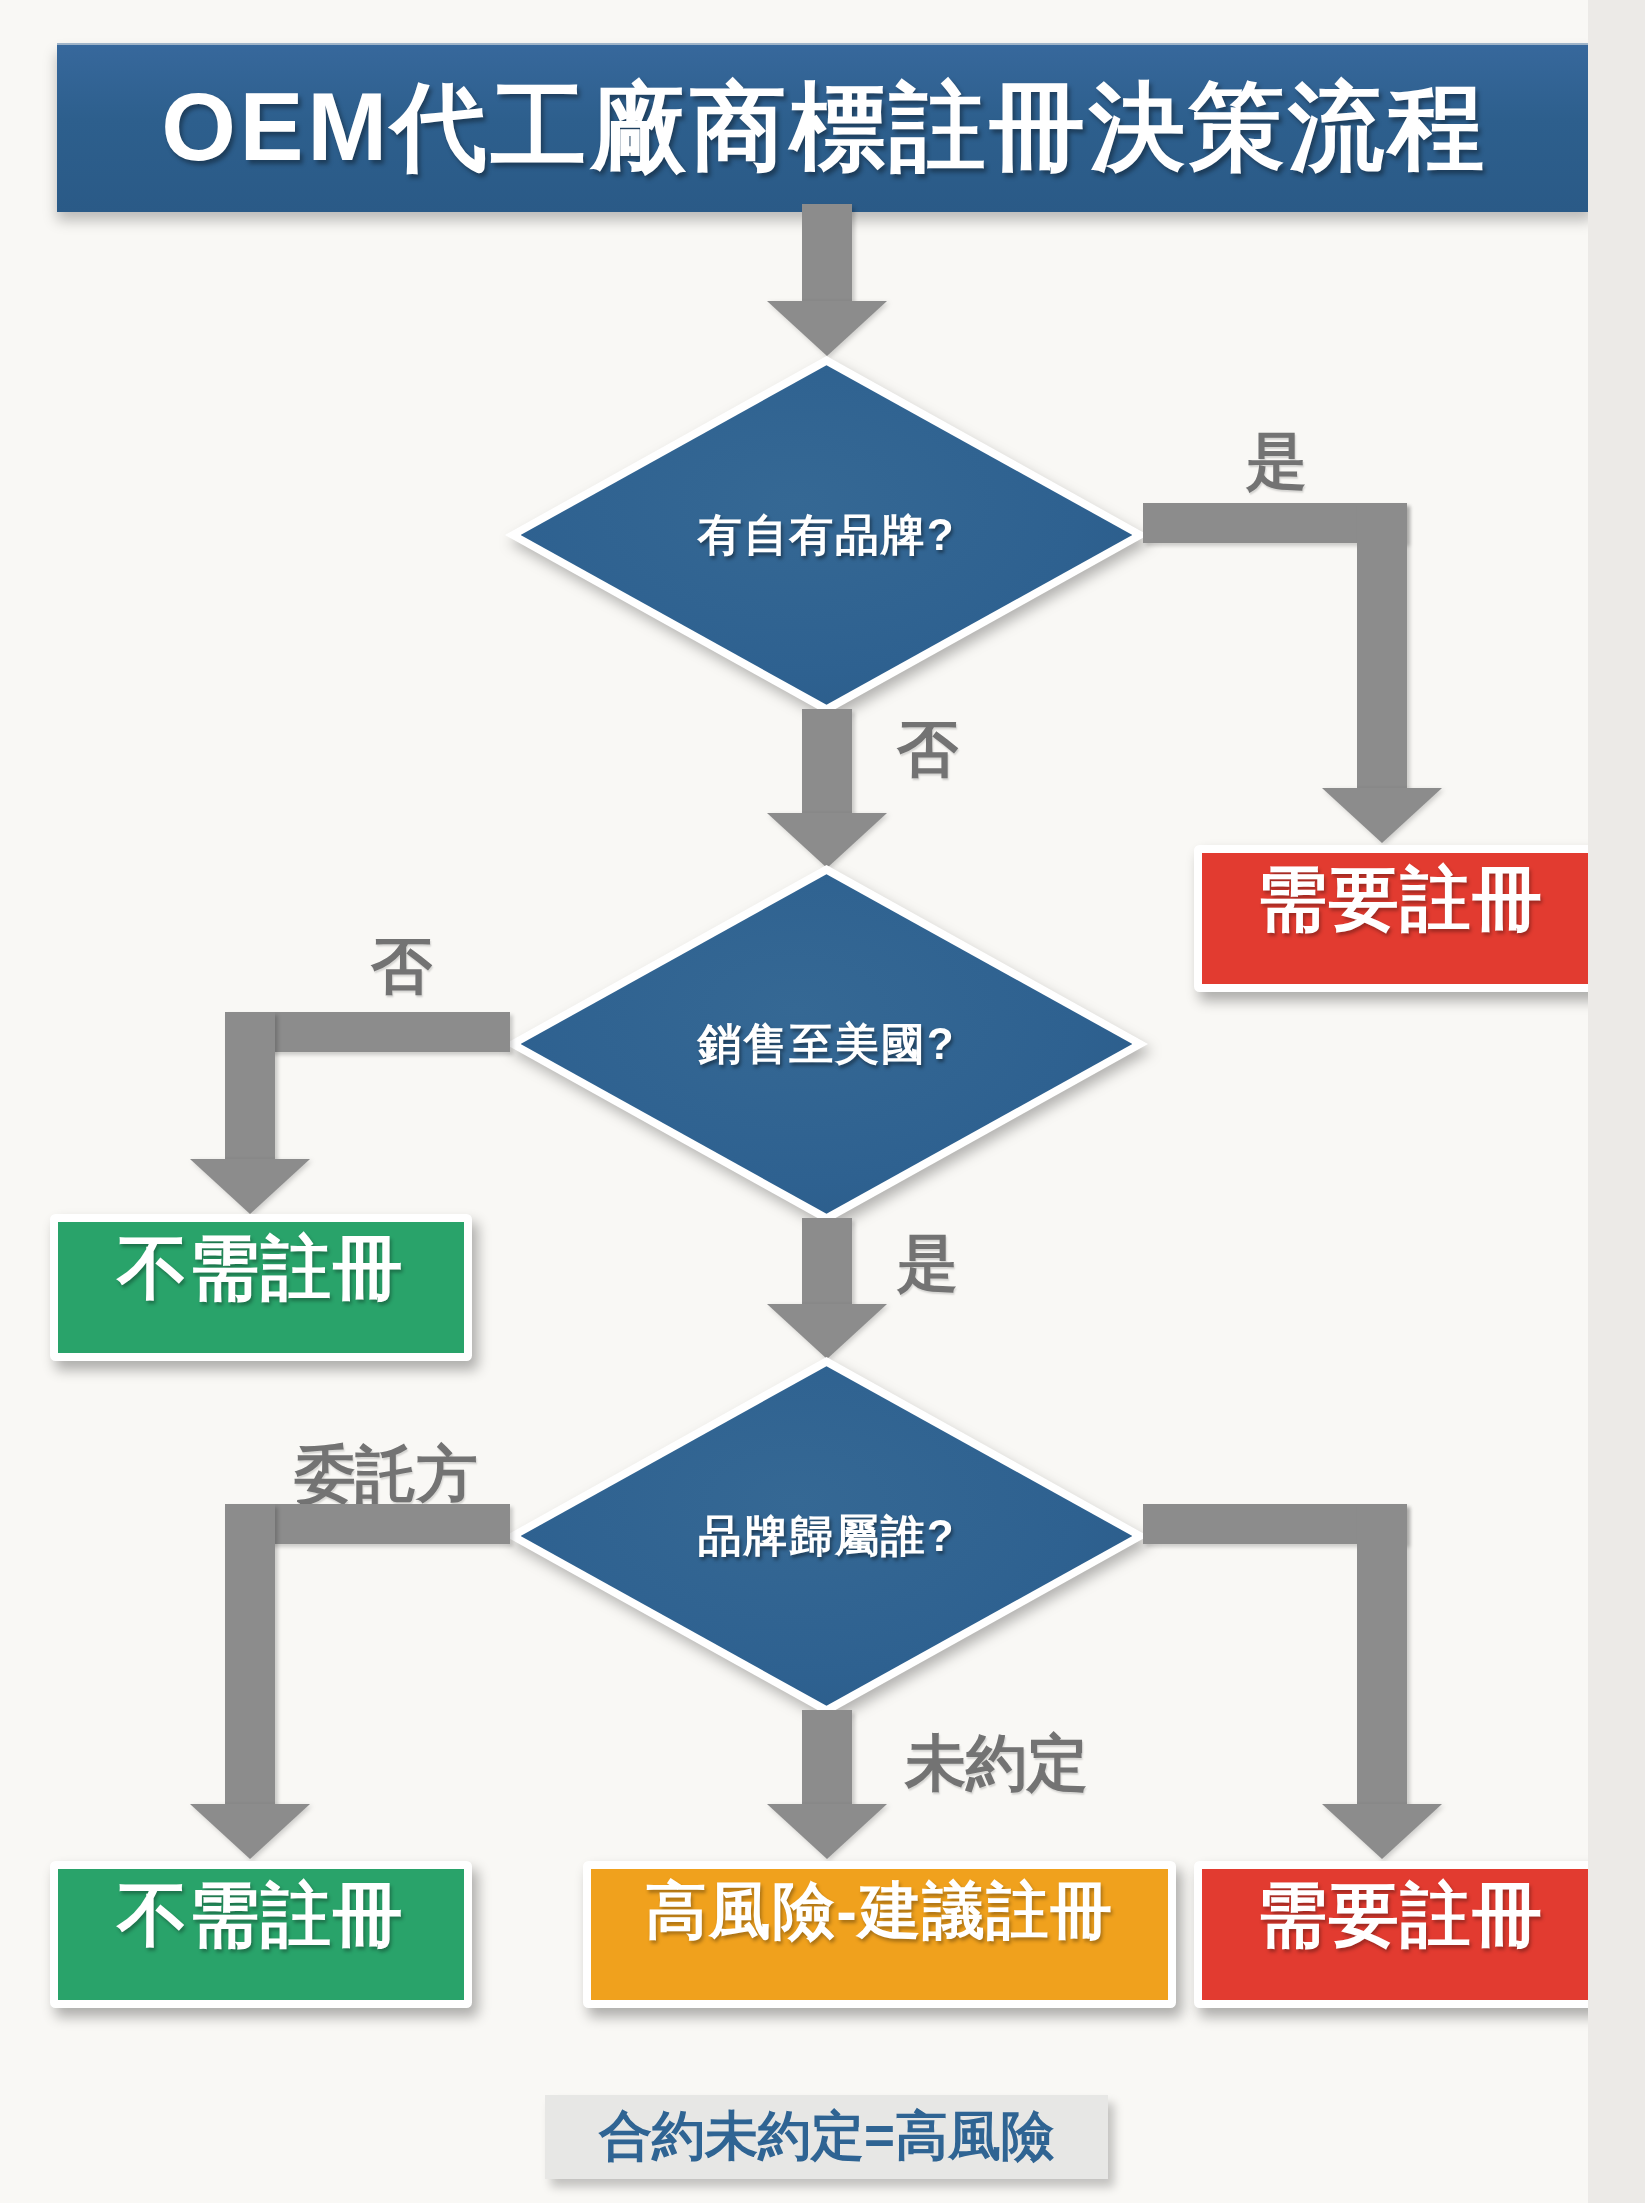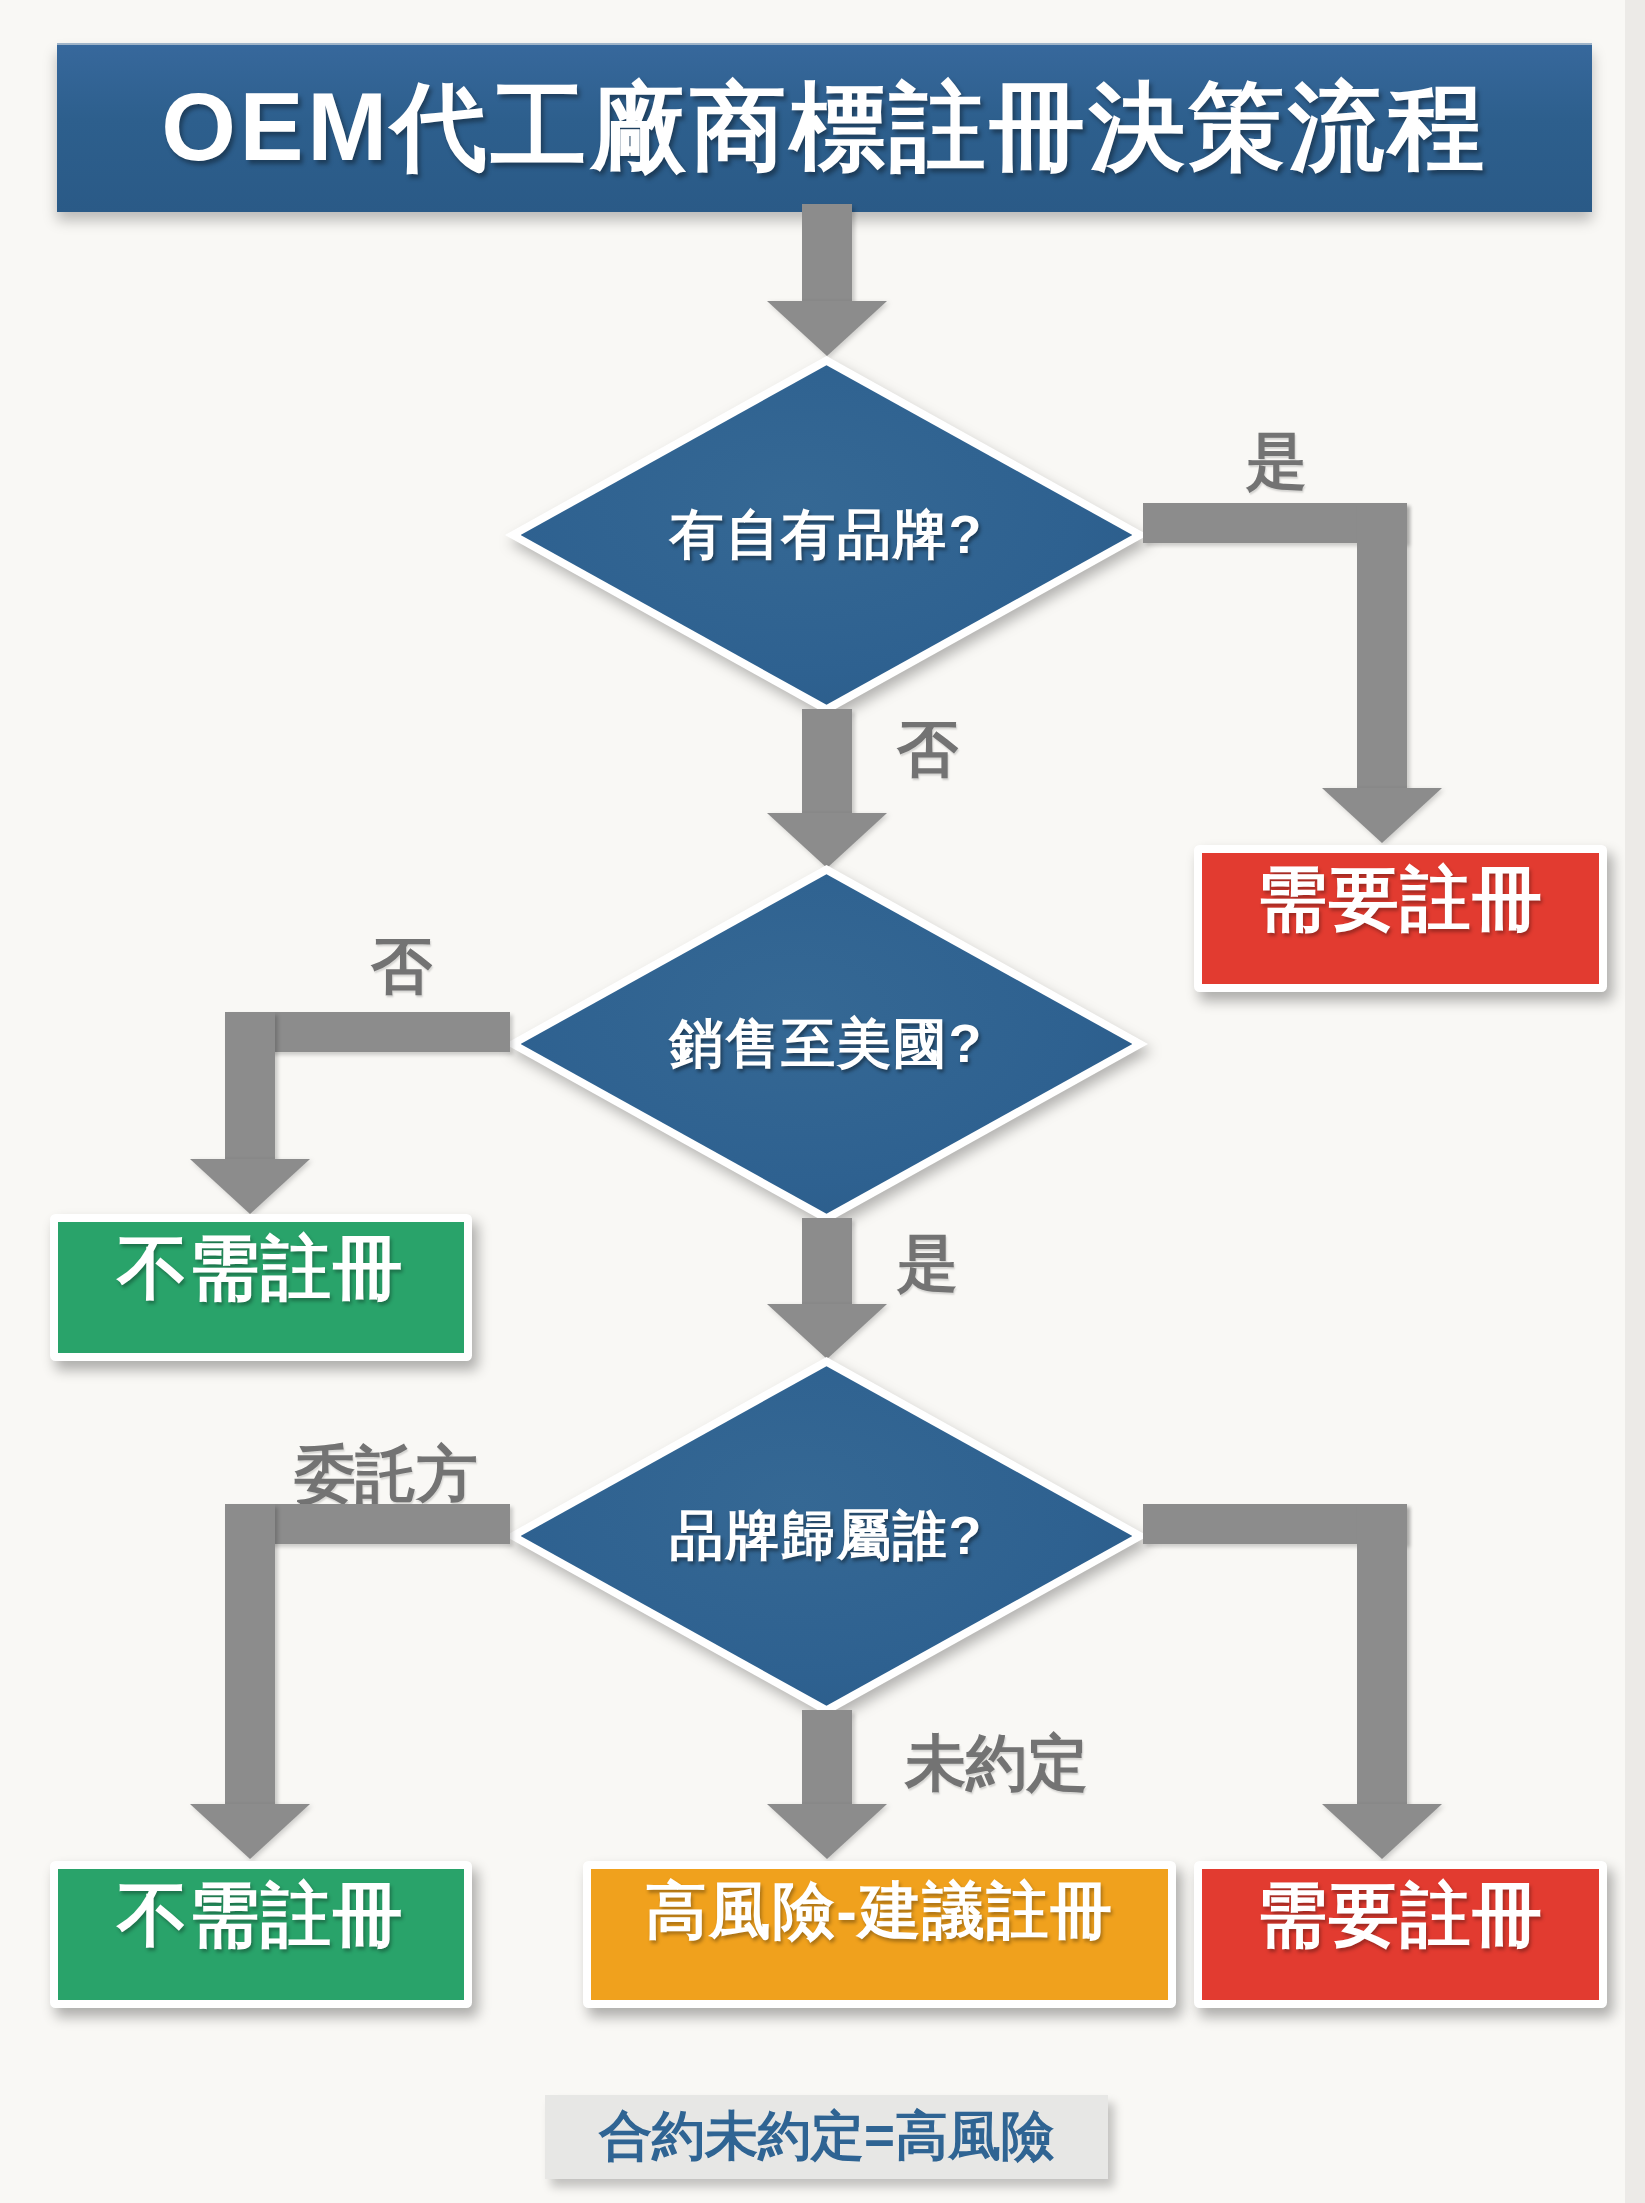--- a/index.html
+++ b/index.html
@@ -1,41 +1,40 @@
 <!DOCTYPE html>
 <html style="--bg: #f9f8f5; --banner-blue: #2d5f8d; --diamond-blue: #2e6190; --arrow-gray: #8c8c8c; --label-gray: #737373; --red: #e23b30; --green: #29a36a; --orange: #f0a11d; --note-bg: #e7e7e5; --note-text: #2f6493;font-size:14.7px"><head>
 <meta charset="utf-8">
 <style>
   html,body{margin:0;padding:0;background:#eceae7;}
   .canvas{
     position:relative;width:1588px;height:2204px;overflow:hidden;
     background:var(--bg,#f9f8f5);
     font-family:"Liberation Sans","DejaVu Sans",sans-serif;
-    padding-left:37px;
   }
   
   .banner{
     position:absolute;left:57px;top:43px;width:1535px;height:167px;
     background:linear-gradient(180deg,#37689c 0%,var(--banner-blue,#2d5f8d) 45%,#2a5a87 100%);
     display:flex;align-items:center;justify-content:center;
     box-shadow:0 9.2px 13px rgba(0,0,0,0.25);
     border-top:2.8px solid rgba(255,255,255,0.55);
   }
   .banner span{
     color:#fff;font-size:96px;font-weight:bold;letter-spacing:3.7px;
     text-shadow:2.8px 3.7px 4.6px rgba(0,0,0,0.35);white-space:nowrap;
   }
   
   .diamond{position:absolute;width:643px;height:358px;filter:drop-shadow(4.6px 7.3px 6.4px rgba(0,0,0,0.28));}
   .d-border,.d-fill{clip-path:polygon(50% 0,100% 50%,50% 100%,0 50%);}
   .d-border{position:absolute;inset:0;background:#fff;}
   .d-fill{position:absolute;left:15.6px;right:15.6px;top:9.2px;bottom:9.2px;
     background:radial-gradient(ellipse at 45% 40%, #356894 0%, var(--diamond-blue,#2e6190) 60%, #2a5a86 100%);}
   .d-label{position:absolute;inset:0;display:flex;align-items:center;justify-content:center;
-    color:#fff;font-size:54px;font-weight:bold;letter-spacing:1.8px;
+    color:#fff;font-size:44px;font-weight:bold;letter-spacing:1.8px;
     text-shadow:1.8px 2.8px 3.7px rgba(0,0,0,0.4);white-space:nowrap;}
   
   .vshaft{position:absolute;width:50px;background:var(--arrow-gray,#8c8c8c);box-shadow:2.8px 2.8px 3.7px rgba(0,0,0,0.18);}
   .hshaft{position:absolute;height:40px;background:var(--arrow-gray,#8c8c8c);box-shadow:2.8px 2.8px 3.7px rgba(0,0,0,0.18);}
   .ahead{position:absolute;width:0;height:0;
     border-left:60px solid transparent;border-right:60px solid transparent;
     border-top:55px solid var(--arrow-gray,#8c8c8c);
     filter:drop-shadow(2.8px 2.8px 2.8px rgba(0,0,0,0.18));}
   
   .elabel{position:absolute;color:var(--label-gray,#737373);font-size:61px;font-weight:bold;

